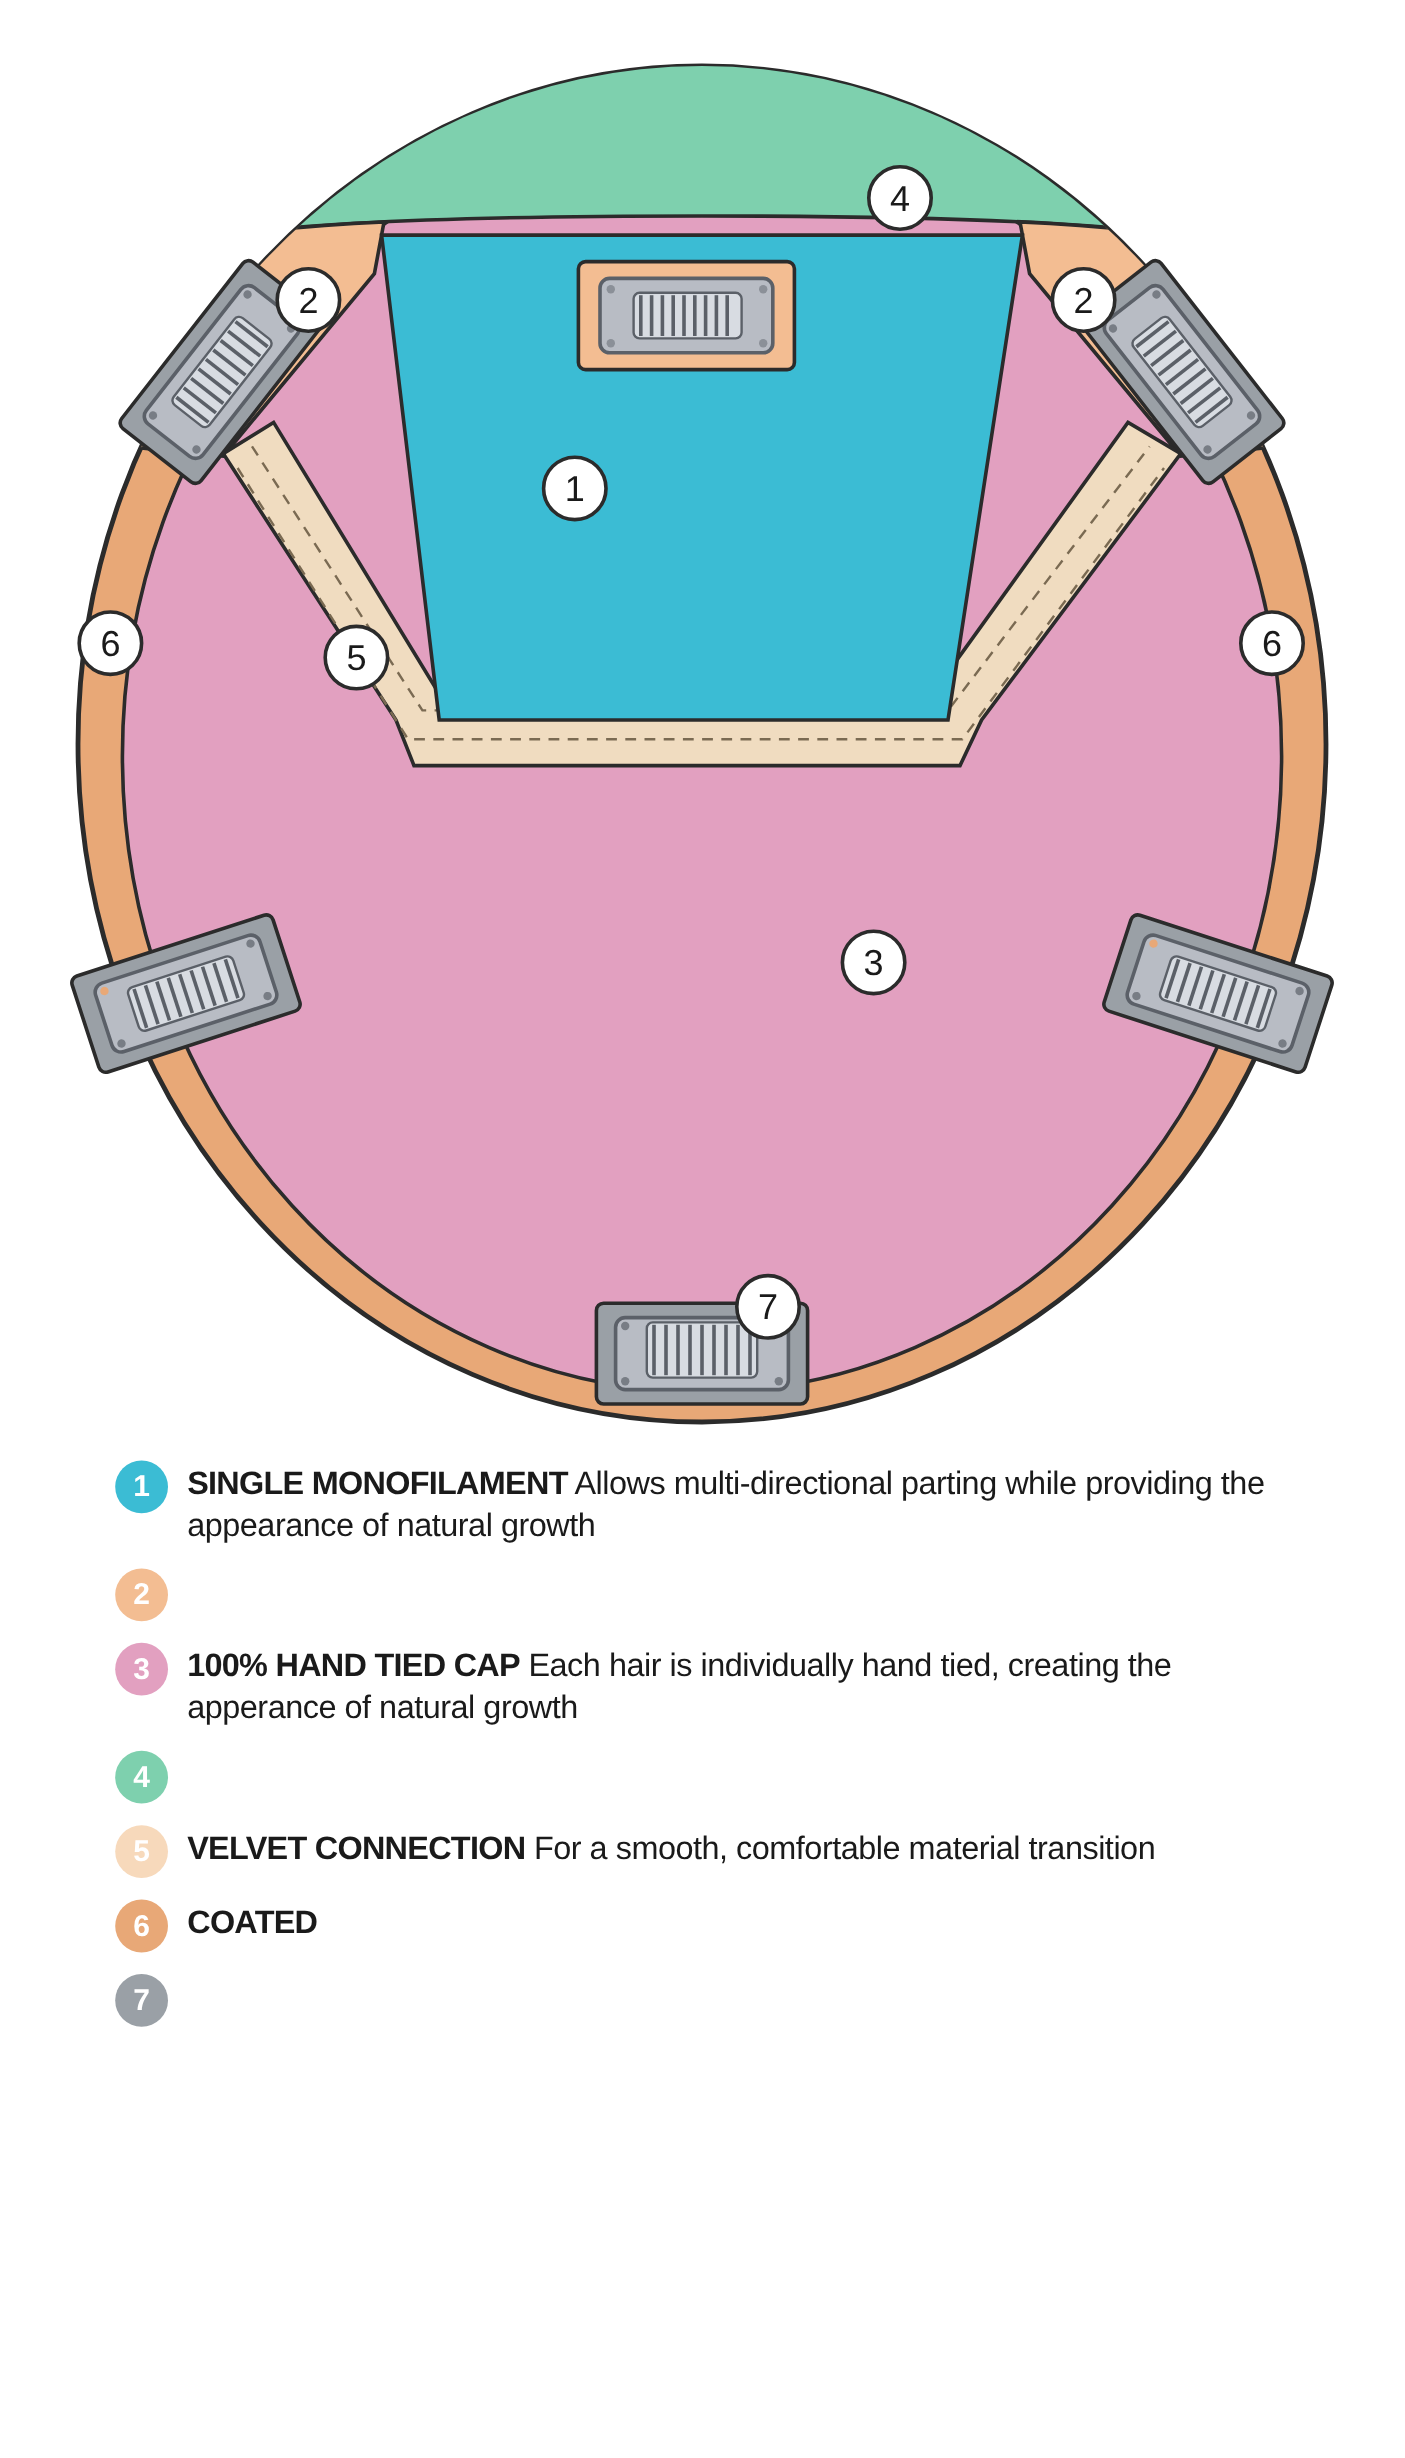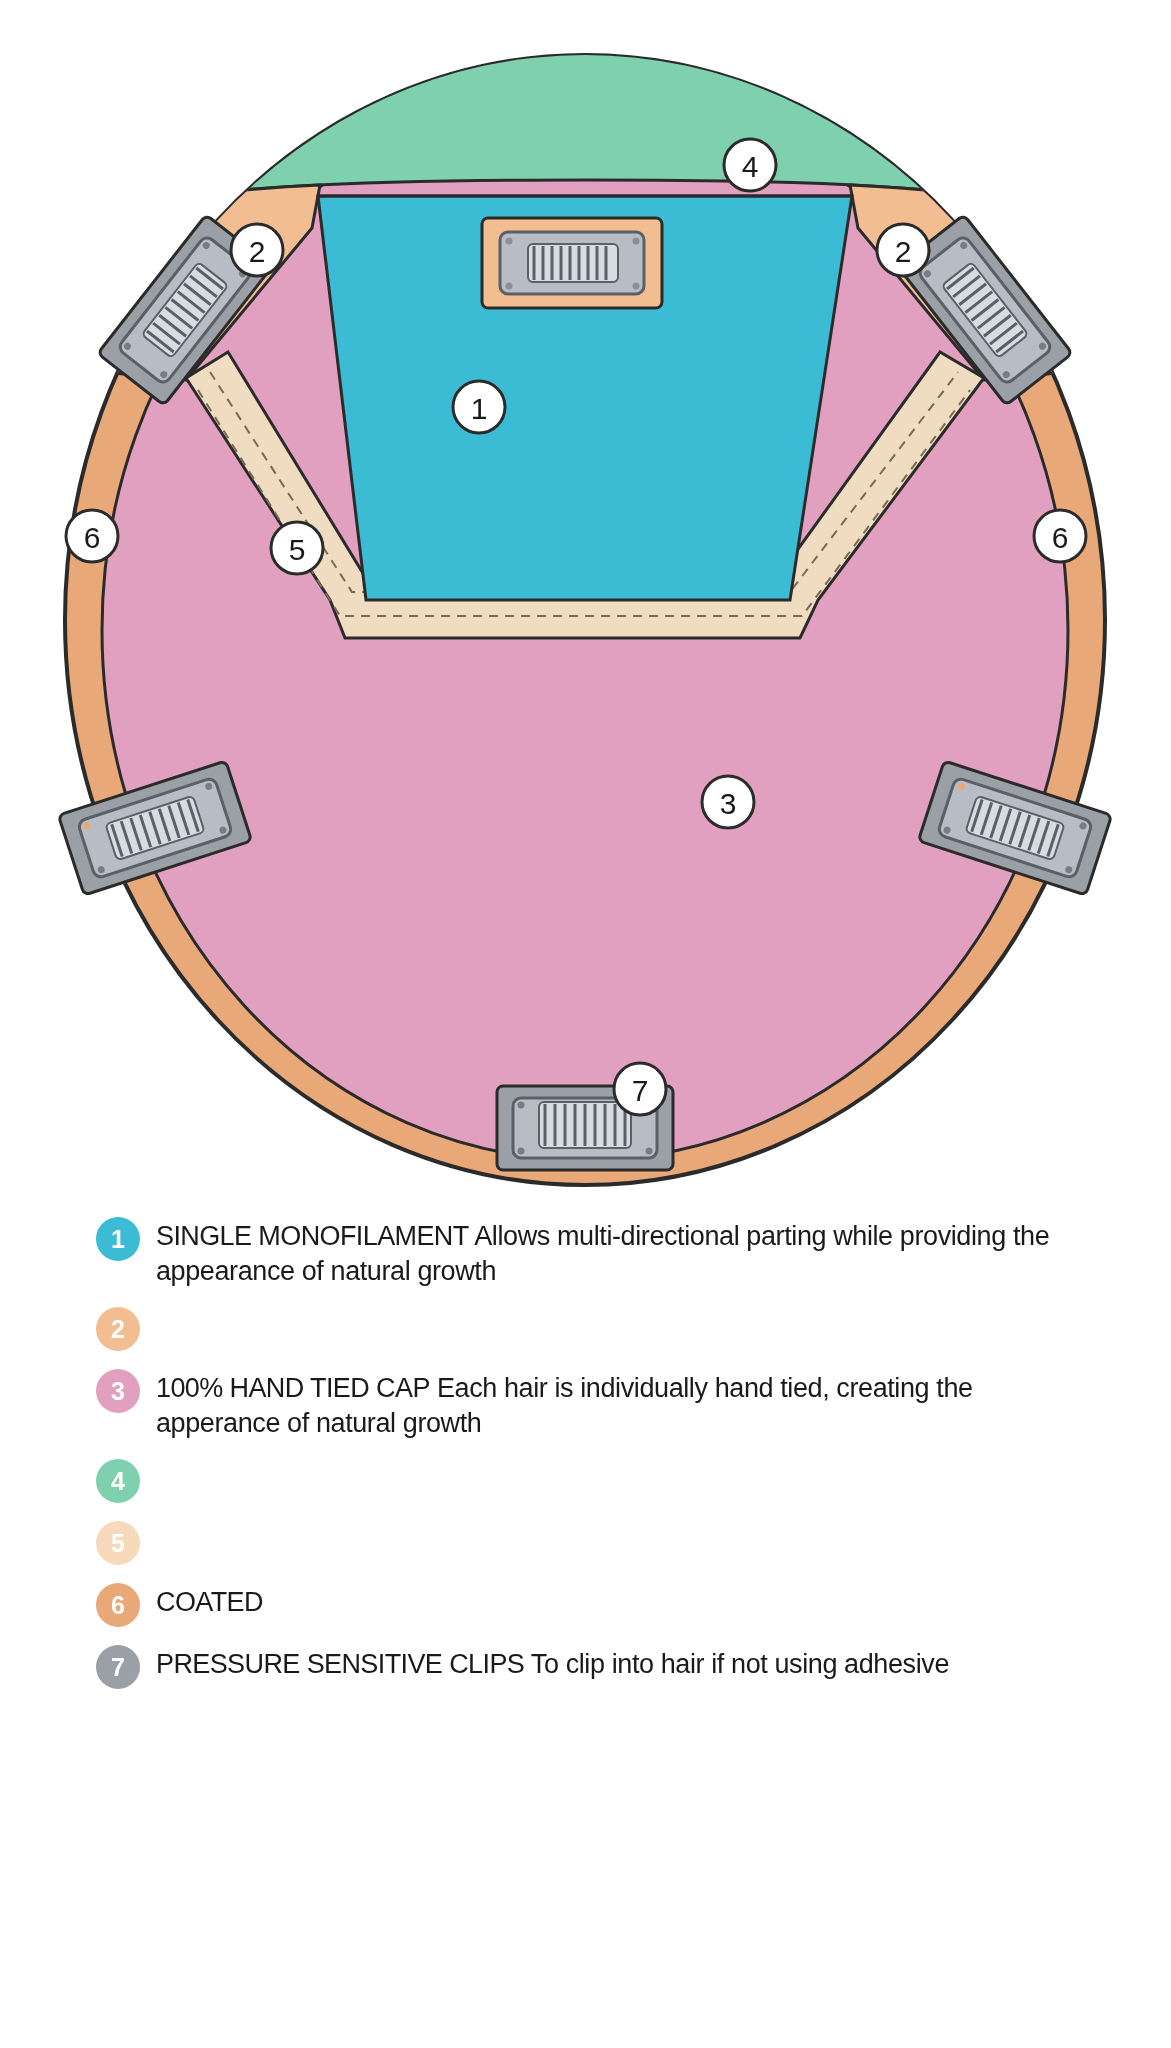--- a/index.html
+++ b/index.html
@@ -66,21 +66,21 @@
   }
   .legend-text {
     font-size: 27px;
     line-height: 1.30;
     letter-spacing: -0.4px;
     max-width: 900px;
     font-family: "Liberation Sans", sans-serif;
     padding-top: 4px;
   }
   .legend-title {
-    font-weight: normal;
+    font-weight: bold;
     letter-spacing: -0.6px;
   }
   .legend-desc {
     font-weight: normal;
   }
 </style>
 </head>
 <body>
 
 <div id="diagram-wrap">
@@ -337,25 +337,25 @@
     <div class="legend-badge" style="background:#e2a0c0">3</div>
     <div class="legend-text"><span class="legend-title">100% HAND TIED CAP</span> <span class="legend-desc">Each hair is individually hand tied, creating the apperance of natural growth</span></div>
   </div>
 
   <div class="legend-row">
     <div class="legend-badge" style="background:#7ed0ae">4</div>
   </div>
 
   <div class="legend-row">
     <div class="legend-badge" style="background:#f7d9bb;color:#ffffff">5</div>
+    <div class="legend-text"><span class="legend-title">VELVET CONNECTION</span> <span class="legend-desc"> For a smooth, comfortable material transition</span></div>
   </div>
 
   <div class="legend-row">
     <div class="legend-badge" style="background:#e8a877">6</div>
     <div class="legend-text"><span class="legend-title">COATED</span> <span class="legend-desc"></span></div>
   </div>
 
   <div class="legend-row">
     <div class="legend-badge" style="background:#9aa0a6">7</div>
-    <div class="legend-text"><span class="legend-title">PRESSURE SENSITIVE CLIPS</span> <span class="legend-desc">To clip into hair if not using adhesive</span></div>
   </div>
 
 </div>
 
 </body></html>

